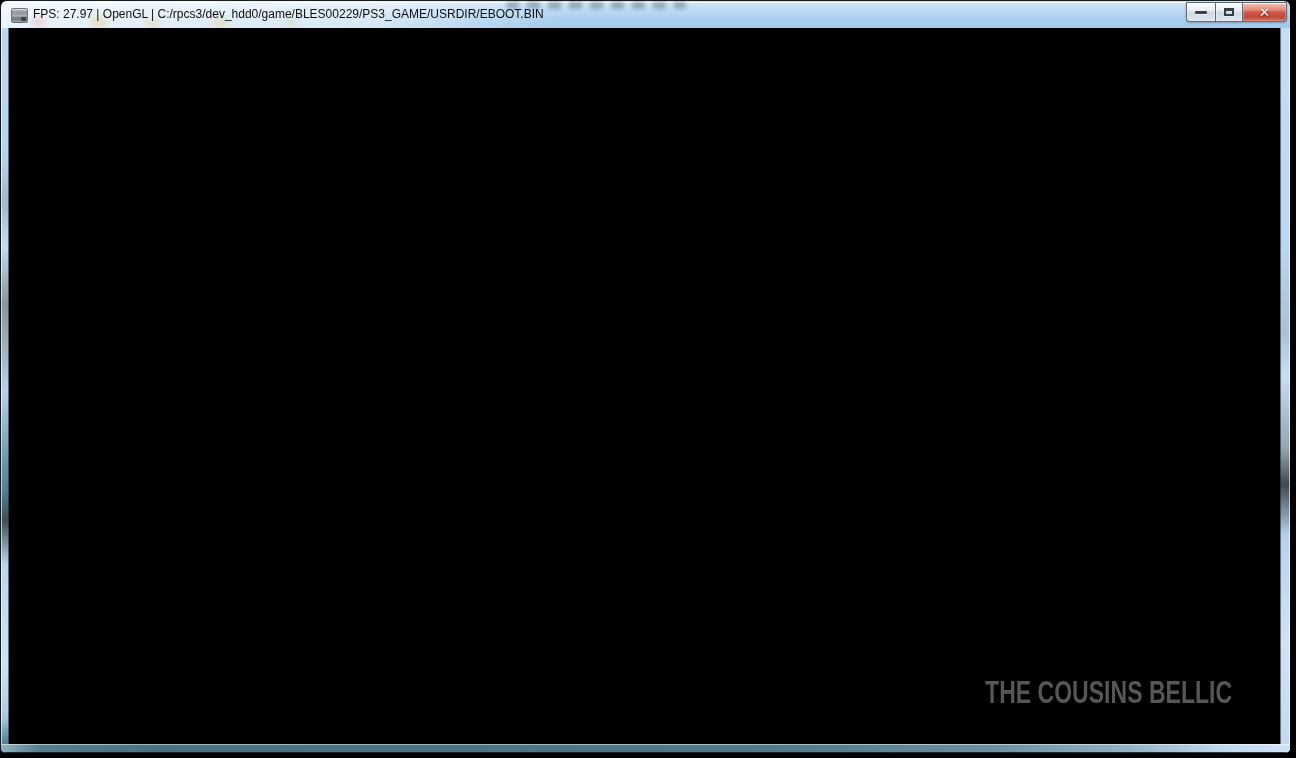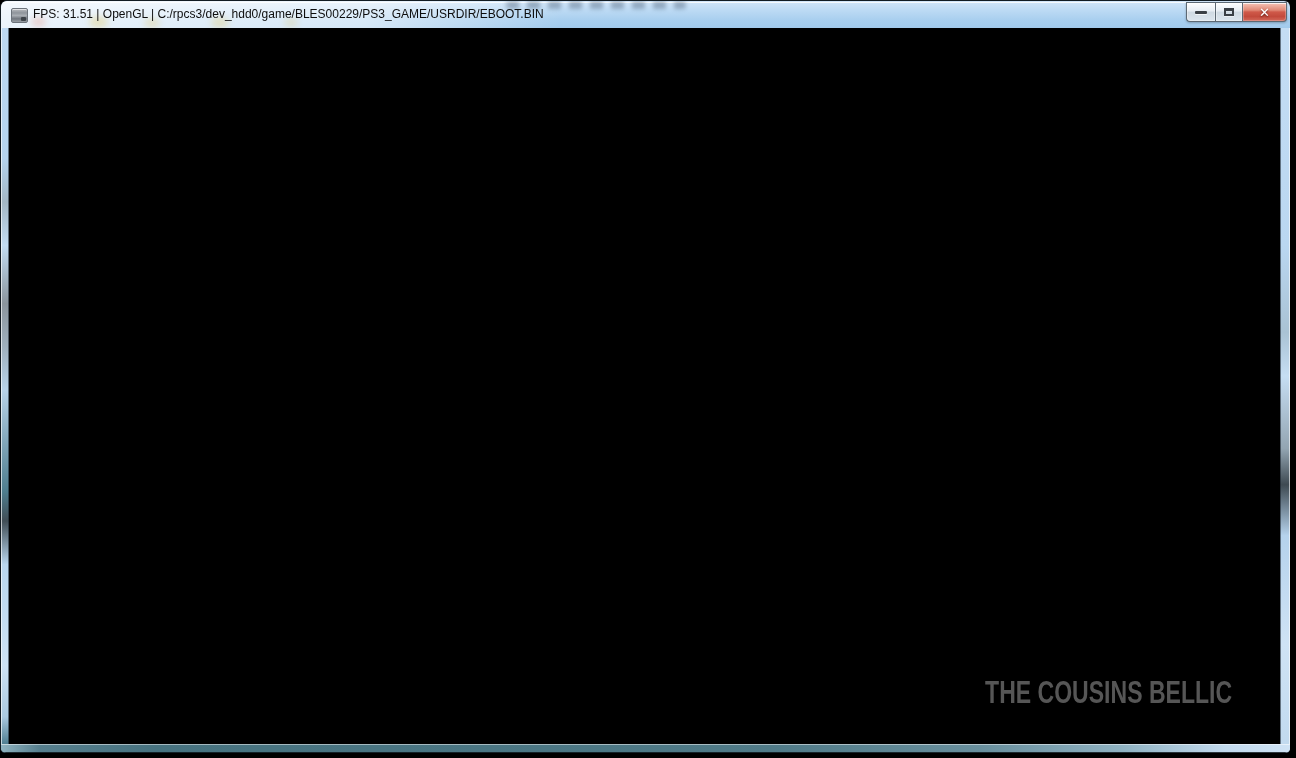--- a/index.html
+++ b/index.html
@@ -152,21 +152,21 @@
     <div class="titlebar">
       <div class="title-glow"></div>
       <div class="smudge-text"></div>
       <div class="blob b1"></div>
       <div class="blob b2"></div>
       <div class="blob b3"></div>
       <div class="blob b4"></div>
       <div class="blob b5"></div>
 
       <div class="app-icon"></div>
-      <span class="title-text">FPS: 31.51 | OpenGL | C:/rpcs3/dev_hdd0/game/BLES00229/PS3_GAME/USRDIR/EBOOT.BIN</span>
+      <span class="title-text">FPS: 27.97 | OpenGL | C:/rpcs3/dev_hdd0/game/BLES00229/PS3_GAME/USRDIR/EBOOT.BIN</span>
 
       <div class="controls">
         <div class="wbtn min">
           <span class="glyph-min"></span>
         </div>
         <div class="wbtn max">
           <span class="glyph-max"></span>
         </div>
         <div class="wbtn close">
           <span class="glyph-close">✕</span>

